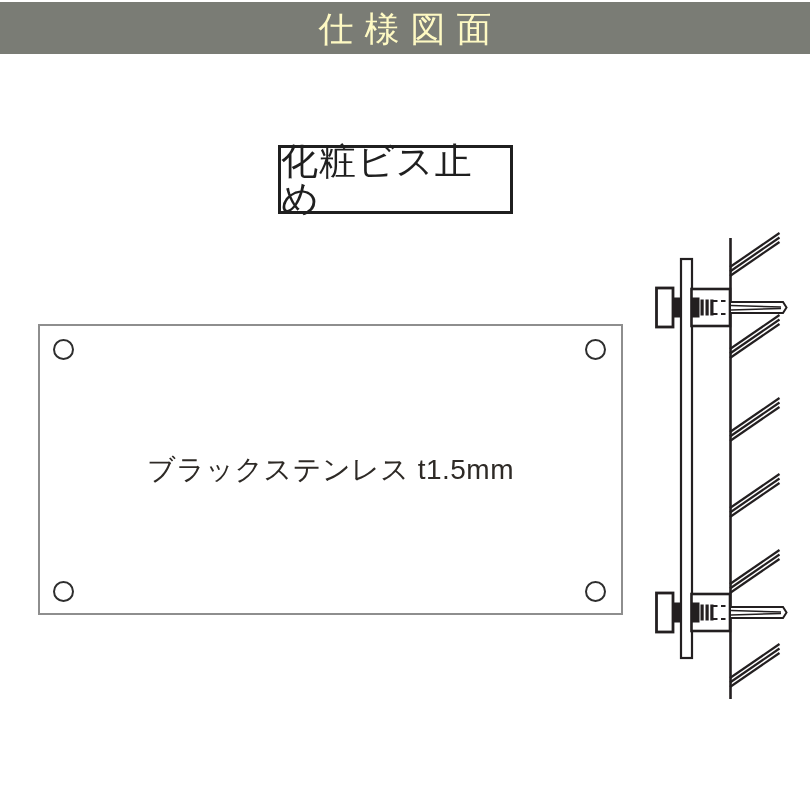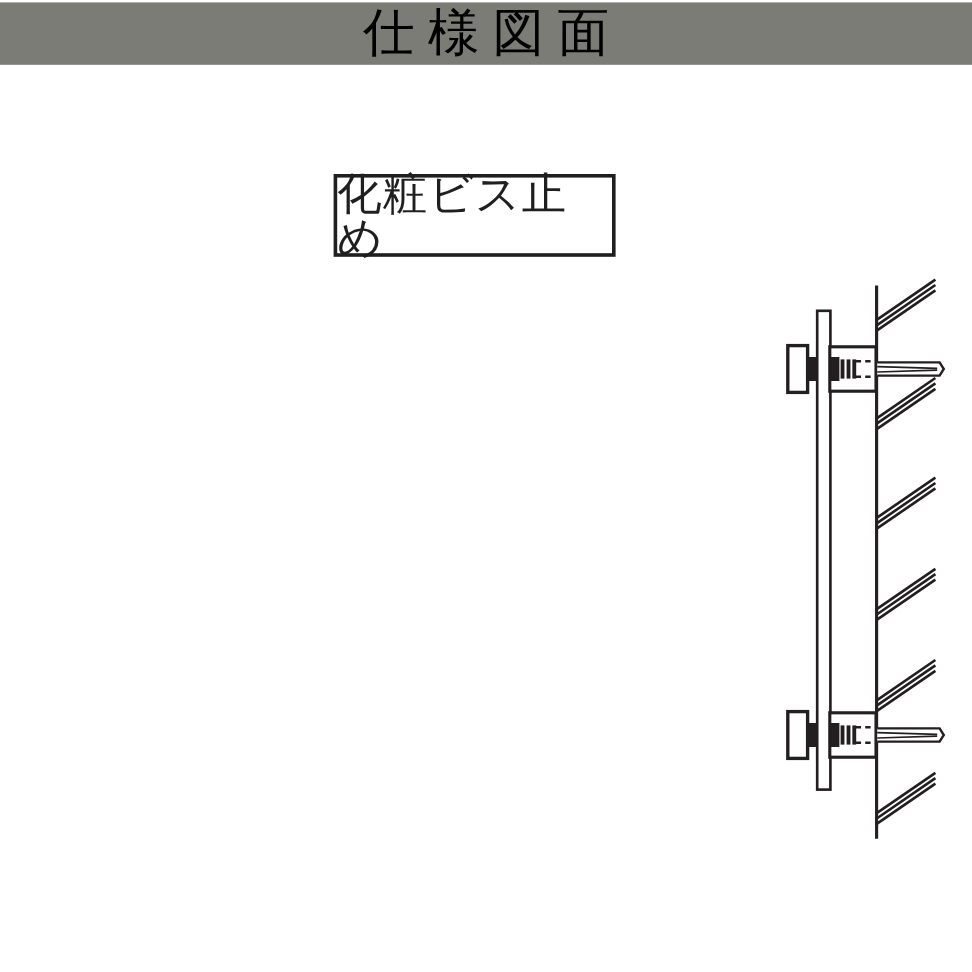--- a/index.html
+++ b/index.html
@@ -6,21 +6,21 @@
   #stage{
     position:relative;width:810px;height:810px;background:#ffffff;overflow:hidden;
     font-family:"Liberation Sans","DejaVu Sans",sans-serif;
   }
   
   .header-bar{
     position:absolute;left:0;top:2px;width:810px;height:52px;
     background:#7a7c75;display:flex;align-items:center;justify-content:center;
   }
   .header-title{
-    color:#000000;font-size:43px;font-weight:300;letter-spacing:11px;
+    color:#fef9c3;font-size:35px;font-weight:300;letter-spacing:11px;
     text-indent:11px;line-height:1;
   }
   
   .method-box{
     position:absolute;left:278px;top:145px;width:235px;height:69px;
     box-sizing:border-box;border:3px solid #1f1f1f;background:#ffffff;
     display:flex;align-items:center;justify-content:center;
   }
   .method-text{color:#1f1f1f;font-size:37px;font-weight:400;letter-spacing:1px;line-height:1;}
   
@@ -47,20 +47,27 @@
 <div id="stage">
 
   <div class="header-bar">
     <span class="header-title">仕様図面</span>
   </div>
 
   <div class="method-box">
     <span class="method-text">化粧ビス止め</span>
   </div>
 
+  <div class="plate">
+    <span class="hole tl"></span>
+    <span class="hole tr"></span>
+    <span class="hole bl"></span>
+    <span class="hole br"></span>
+    <span class="plate-label">ブラックステンレス t1.5mm</span>
+  </div>
 
   <svg class="sideview" viewBox="630 225 180 490" xmlns="http://www.w3.org/2000/svg">
     <defs>
 
       <g id="hatch3" stroke="#231f20" stroke-width="2.2">
         <line x1="730" y1="-9" x2="779.5" y2="-43"></line>
         <line x1="730" y1="-4.5" x2="779.5" y2="-38.5"></line>
         <line x1="730" y1="0" x2="779.5" y2="-34"></line>
       </g>
 

